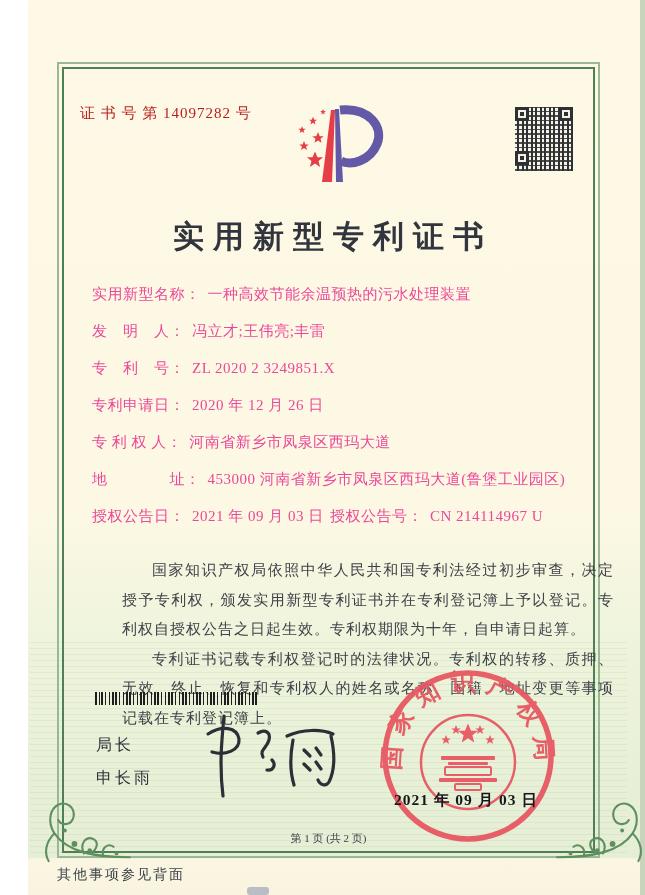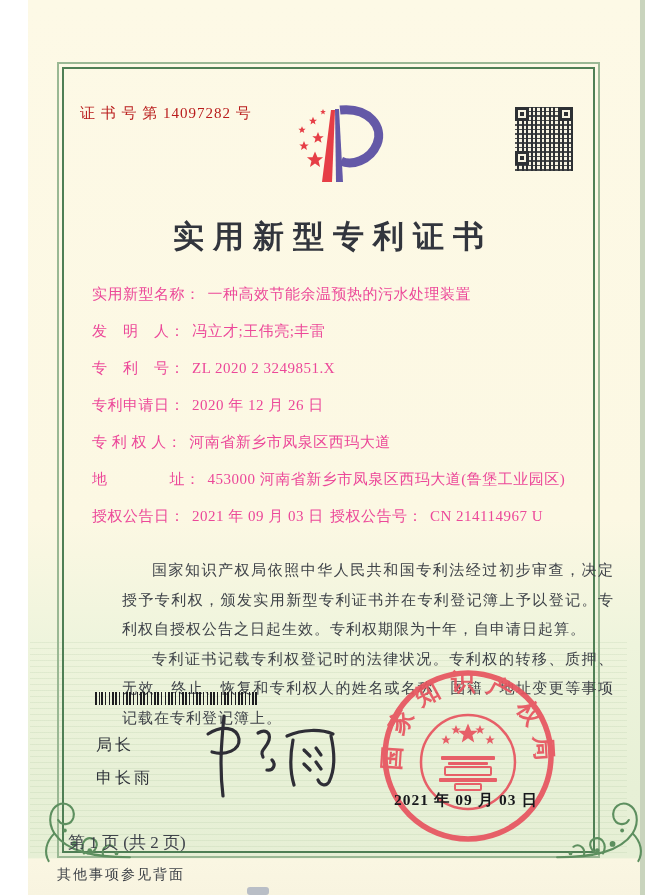--- a/index.html
+++ b/index.html
@@ -45,21 +45,21 @@
   .barcode{
     left:95px;top:692px;width:162px;height:13px;
     background:
       repeating-linear-gradient(90deg,#1d1d20 0 1.5px,rgba(0,0,0,0) 1.5px 3.5px,#1d1d20 3.5px 5px,rgba(0,0,0,0) 5px 6px,#1d1d20 6px 8.5px,rgba(0,0,0,0) 8.5px 10px,#1d1d20 10px 11px,rgba(0,0,0,0) 11px 14px);
   }
   .signer-title{left:96px;top:735px;font-size:16px;color:#2f333a;letter-spacing:3px;}
   .signer-name{left:96px;top:768px;font-size:16px;color:#2f333a;letter-spacing:3px;}
   .signature{left:192px;top:706px;}
   .seal{left:380px;top:668px;}
   .seal-date{left:394px;top:790px;font-size:15.5px;font-weight:600;color:#17181c;letter-spacing:1px;}
-  .page-num{left:68px;top:831px;width:543px;text-align:left;font-size:17px;color:#3f434b;}
+  .page-num{left:57px;top:831px;width:543px;text-align:center;font-size:11px;color:#3f434b;}
   .back-note{left:57px;top:866px;width:543px;text-align:left;font-size:14px;color:#3e4248;letter-spacing:2px;}
   .ornament{width:96px;height:86px;}
   .orn-left{left:36px;top:777px;}
   .orn-right{left:555px;top:777px;transform:scaleX(-1);}
   .qr{
     left:515px;top:107px;width:58px;height:64px;position:absolute;
     background:
       repeating-linear-gradient(0deg,rgba(45,48,52,0.85) 0 2px,rgba(0,0,0,0) 2px 5px,rgba(45,48,52,0.85) 5px 6px,rgba(0,0,0,0) 6px 9px),
       repeating-linear-gradient(90deg,#f7f3e2 0 2px,rgba(0,0,0,0) 2px 4px,#f7f3e2 4px 7px,rgba(0,0,0,0) 7px 9px);
     background-color:#2d3034;

